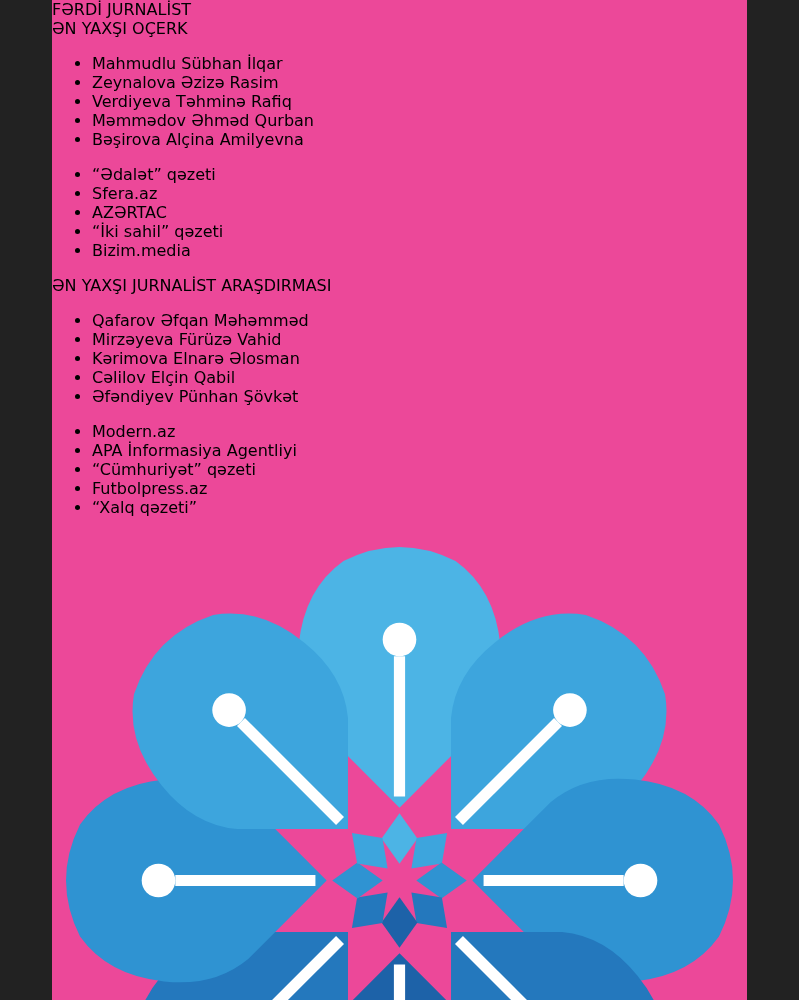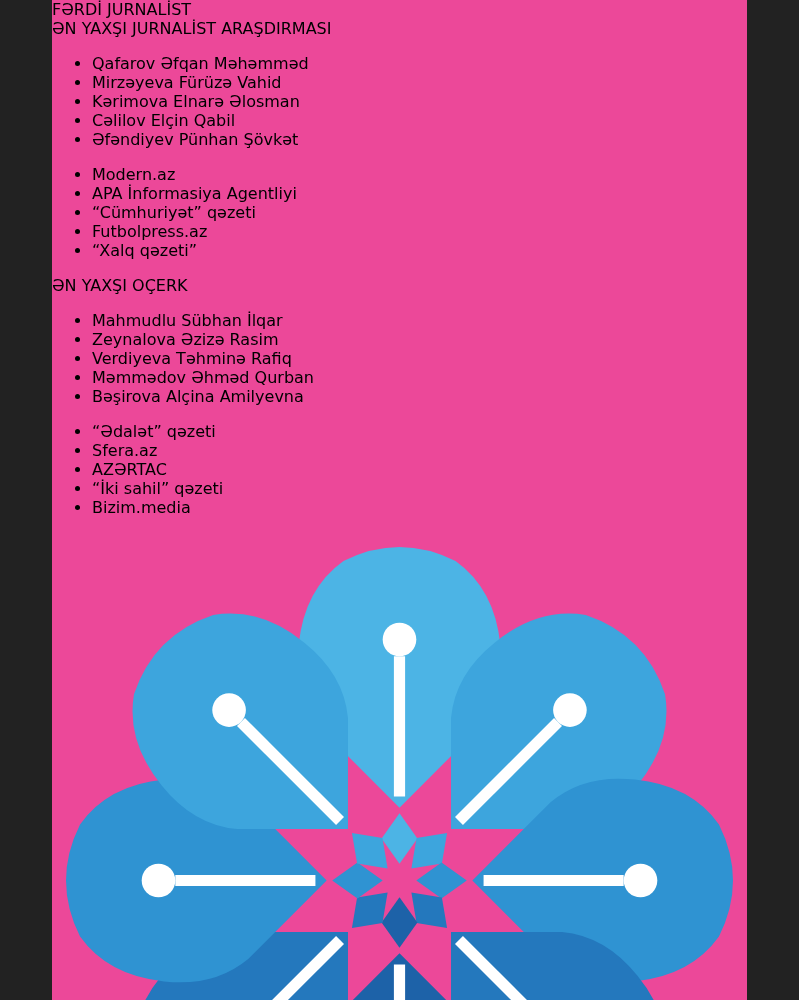--- a/index.html
+++ b/index.html
@@ -118,20 +118,43 @@
 <div class="poster">
   <div class="bg-photo"></div>
   <div class="bg-band"></div>
   <div class="bg-gray"></div>
   <div class="top-tab"></div>
 
   <div class="header">
     <div class="line1">FƏRDİ JURNALİST</div>
   </div>
 
+  <div class="card card2">
+    <div class="card-tab">ƏN YAXŞI OÇERK</div>
+    <div class="card-body">
+      <ul class="col col-names">
+          <li>Mahmudlu Sübhan İlqar</li>
+          <li>Zeynalova Əzizə Rasim</li>
+          <li>Verdiyeva Təhminə Rafiq</li>
+          <li>Məmmədov Əhməd Qurban</li>
+          <li>Bəşirova Alçina Amilyevna</li>
+        </ul>
+      <div class="divider">
+        <div class="pill"></div>
+      </div>
+      <ul class="col col-outlets">
+          <li>“Ədalət” qəzeti</li>
+          <li>Sfera.az</li>
+          <li>AZƏRTAC</li>
+          <li>“İki sahil” qəzeti</li>
+          <li>Bizim.media</li>
+        </ul>
+    </div>
+  </div>
+
   <div class="card card1">
     <div class="card-tab">ƏN YAXŞI JURNALİST ARAŞDIRMASI</div>
     <div class="card-body">
       <ul class="col col-names">
           <li>Qafarov Əfqan Məhəmməd</li>
           <li>Mirzəyeva Fürüzə Vahid</li>
           <li>Kərimova Elnarə Əlosman</li>
           <li>Cəlilov Elçin Qabil</li>
           <li>Əfəndiyev Pünhan Şövkət</li>
         </ul>
@@ -141,43 +164,20 @@
       <ul class="col col-outlets">
           <li>Modern.az</li>
           <li>APA İnformasiya Agentliyi</li>
           <li>“Cümhuriyət” qəzeti</li>
           <li>Futbolpress.az</li>
           <li>“Xalq qəzeti”</li>
         </ul>
     </div>
   </div>
 
-  <div class="card card2">
-    <div class="card-tab">ƏN YAXŞI OÇERK</div>
-    <div class="card-body">
-      <ul class="col col-names">
-          <li>Mahmudlu Sübhan İlqar</li>
-          <li>Zeynalova Əzizə Rasim</li>
-          <li>Verdiyeva Təhminə Rafiq</li>
-          <li>Məmmədov Əhməd Qurban</li>
-          <li>Bəşirova Alçina Amilyevna</li>
-        </ul>
-      <div class="divider">
-        <div class="pill"></div>
-      </div>
-      <ul class="col col-outlets">
-          <li>“Ədalət” qəzeti</li>
-          <li>Sfera.az</li>
-          <li>AZƏRTAC</li>
-          <li>“İki sahil” qəzeti</li>
-          <li>Bizim.media</li>
-        </ul>
-    </div>
-  </div>
-
   <div class="agency">
     <svg class="flake" viewBox="-62 -62 124 124" xmlns="http://www.w3.org/2000/svg">
       <g id="petals">
           <g transform="rotate(0)">
             <path d="M 0 -13 L -14 -27 Q -19 -33 -18 -42 Q -17 -52 -10 -57 Q 0 -62 10 -57 Q 17 -52 18 -42 Q 19 -33 14 -27 Z" fill="#4cb4e5"></path>
             <line x1="0" y1="-15" x2="0" y2="-40" stroke="#ffffff" stroke-width="2"></line>
             <circle cx="0" cy="-43" r="3" fill="#ffffff"></circle>
             <path d="M 0 -3 L -3.2 -7.5 L 0 -12 L 3.2 -7.5 Z" fill="#4cb4e5"></path>
           </g>
           <g transform="rotate(45)">

